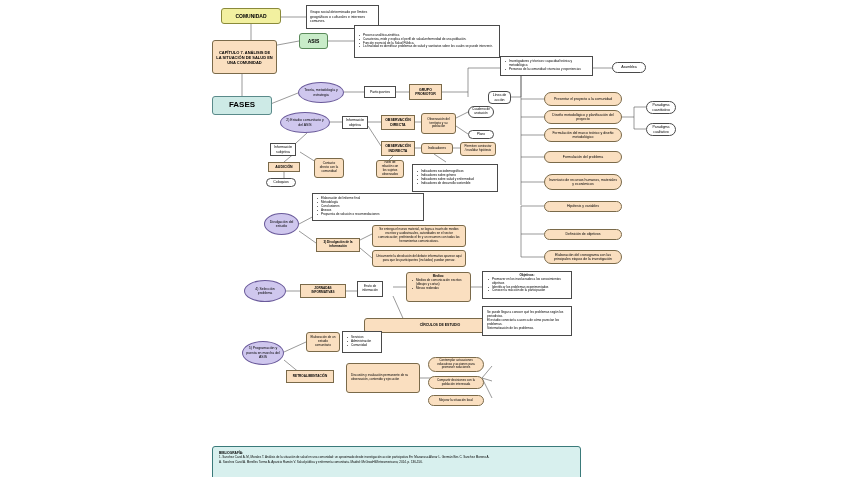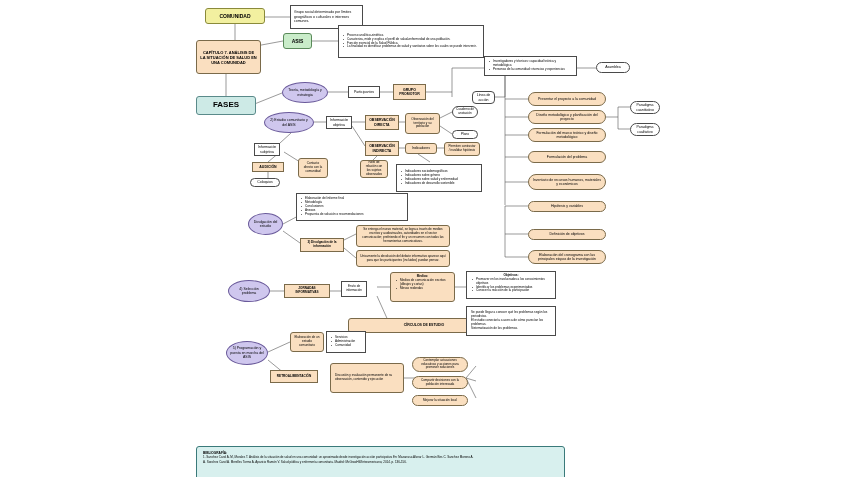--- a/index.html
+++ b/index.html
@@ -1,18 +1,18 @@
 <!DOCTYPE html>
 <html><head>
 <meta charset="utf-8">
 <style>
   html,body{margin:0;padding:0;background:#ffffff;}
   body{width:848px;height:477px;overflow:hidden;position:relative;
        font-family:"Liberation Sans","DejaVu Sans",sans-serif;}
-  #canvas{position:absolute;left:0;top:0;width:787px;height:477px;}
+  #canvas{position:absolute;left:16px;top:0;width:787px;height:477px;}
   svg.links{position:absolute;left:0;top:0;width:848px;height:477px;pointer-events:none;}
   .node{position:absolute;box-sizing:border-box;display:flex;align-items:center;
         justify-content:center;text-align:center;padding:2px 3px;overflow:hidden;}
   .node span{display:block;width:100%;}
 
   
   .rect       {border:1px solid #4a4a4a;background:#ffffff;}
   .tan        {border:1px solid #7a6a4a;background:#fadfc0;border-radius:3px;}
   .tan-sq     {border:1px solid #7a6a4a;background:#fadfc0;}
   .tan-pill   {border:1px solid #7a6a4a;background:#fadfc0;border-radius:12px;}

